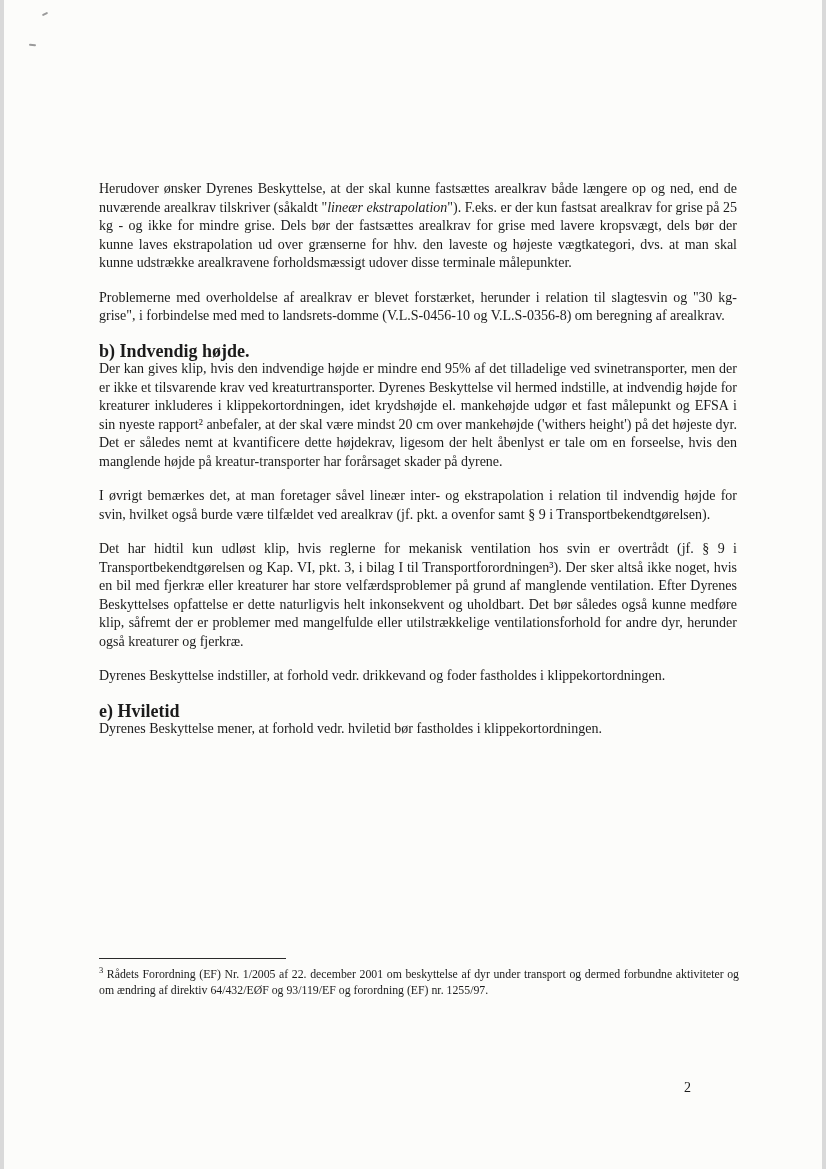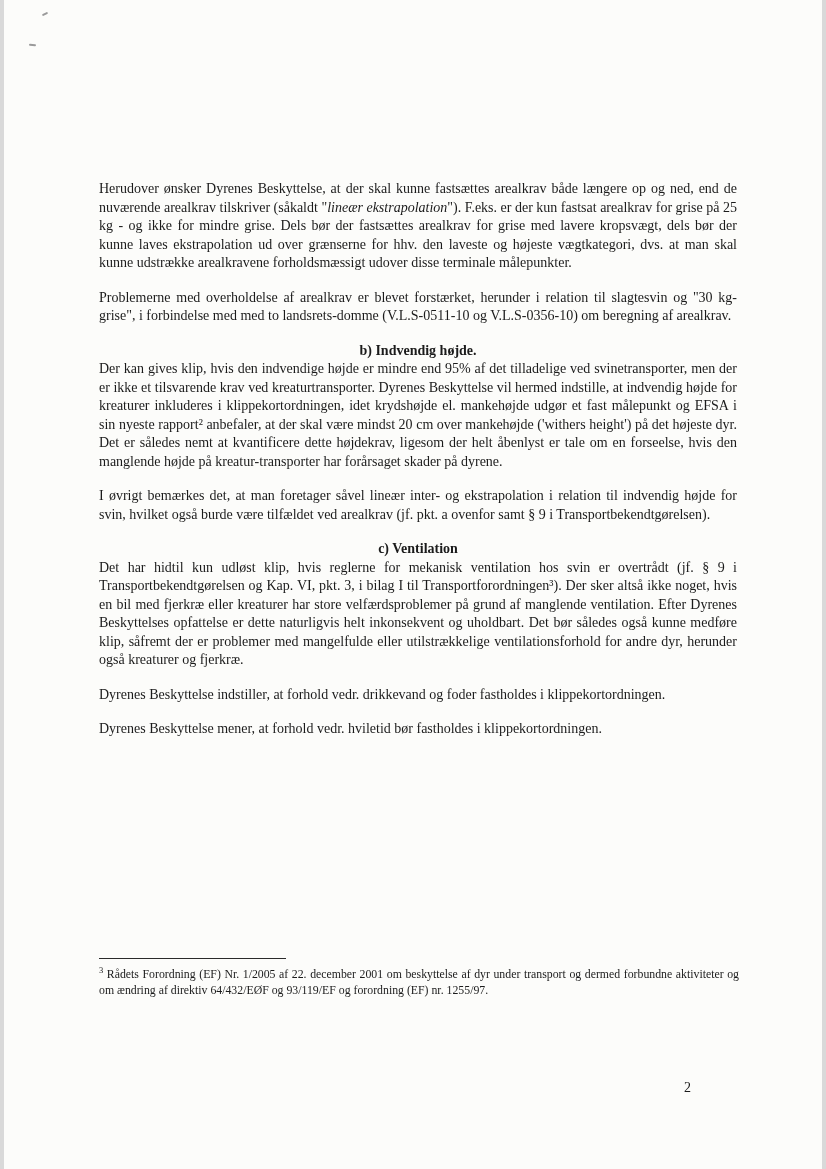--- a/index.html
+++ b/index.html
@@ -18,24 +18,24 @@
     left: 95px;
     top: 180px;
     width: 638px;
     font-size: 14px;
     line-height: 18.5px;
     text-align: justify;
   }
   .content p { margin: 0 0 16px 0; }
   .content h3 {
     margin: 0;
-    font-size: 14px;
+    font-size: 18px;
     line-height: 18.5px;
     font-weight: bold;
-    text-align: center;
+    text-align: left;
   }
   .content em { font-style: italic; }
   .footnotes {
     position: absolute;
     left: 95px;
     top: 958px;
     width: 640px;
     font-size: 11.8px;
     line-height: 15.5px;
     text-align: justify;
@@ -62,32 +62,32 @@
 
 <div class="page">
 
   <span class="artifact a1"></span>
   <span class="artifact a2"></span>
 
   <div class="content">
 
     <p><span>Herudover ønsker Dyrenes Beskyttelse, at der skal kunne fastsættes arealkrav både længere op og ned, end de nuværende arealkrav tilskriver (såkaldt "</span><em>lineær ekstrapolation</em><span>"). F.eks. er der kun fastsat arealkrav for grise på 25 kg - og ikke for mindre grise. Dels bør der fastsættes arealkrav for grise med lavere kropsvægt, dels bør der kunne laves ekstrapolation ud over grænserne for hhv. den laveste og højeste vægtkategori, dvs. at man skal kunne udstrække arealkravene forholdsmæssigt udover disse terminale målepunkter.</span></p>
 
-    <p>Problemerne med overholdelse af arealkrav er blevet forstærket, herunder i relation til slagtesvin og "30 kg-grise", i forbindelse med med to landsrets-domme (V.L.S-0511-10 og V.L.S-0356-10) om beregning af arealkrav.</p>
+    <p>Problemerne med overholdelse af arealkrav er blevet forstærket, herunder i relation til slagtesvin og "30 kg-grise", i forbindelse med med to landsrets-domme (V.L.S-0456-10 og V.L.S-0356-8) om beregning af arealkrav.</p>
 
 
     <h3>b) Indvendig højde.</h3>
     <p>Der kan gives klip, hvis den indvendige højde er mindre end 95% af det tilladelige ved svinetransporter, men der er ikke et tilsvarende krav ved kreaturtransporter. Dyrenes Beskyttelse vil hermed indstille, at indvendig højde for kreaturer inkluderes i klippekortordningen, idet krydshøjde el. mankehøjde udgør et fast målepunkt og EFSA i sin nyeste rapport² anbefaler, at der skal være mindst 20 cm over mankehøjde ('withers height') på det højeste dyr. Det er således nemt at kvantificere dette højdekrav, ligesom der helt åbenlyst er tale om en forseelse, hvis den manglende højde på kreatur-transporter har forårsaget skader på dyrene.</p>
     <p>I øvrigt bemærkes det, at man foretager såvel lineær inter- og ekstrapolation i relation til indvendig højde for svin, hvilket også burde være tilfældet ved arealkrav (jf. pkt. a ovenfor samt § 9 i Transportbekendtgørelsen).</p>
 
-    <h3>c) Ventilation</h3>
     <p>Det har hidtil kun udløst klip, hvis reglerne for mekanisk ventilation hos svin er overtrådt (jf. § 9 i Transportbekendtgørelsen og Kap. VI, pkt. 3, i bilag I til Transportforordningen³). Der sker altså ikke noget, hvis en bil med fjerkræ eller kreaturer har store velfærdsproblemer på grund af manglende ventilation. Efter Dyrenes Beskyttelses opfattelse er dette naturligvis helt inkonsekvent og uholdbart. Det bør således også kunne medføre klip, såfremt der er problemer med mangelfulde eller utilstrækkelige ventilationsforhold for andre dyr, herunder også kreaturer og fjerkræ.</p>
 
     <p>Dyrenes Beskyttelse indstiller, at forhold vedr. drikkevand og foder fastholdes i klippekortordningen.</p>
 
+    <h3>e) Hviletid</h3>
     <p>Dyrenes Beskyttelse mener, at forhold vedr. hviletid bør fastholdes i klippekortordningen.</p>
 
   </div>
 
   <div class="footnotes">
     <div class="fn-rule"></div>
     <p><sup>3</sup> <span>Rådets Forordning (EF) Nr. 1/2005 af 22. december 2001 om beskyttelse af dyr under transport og dermed forbundne aktiviteter og om ændring af direktiv 64/432/EØF og 93/119/EF og forordning (EF) nr. 1255/97.</span></p>
   </div>
 
   <div class="page-number">2</div>

